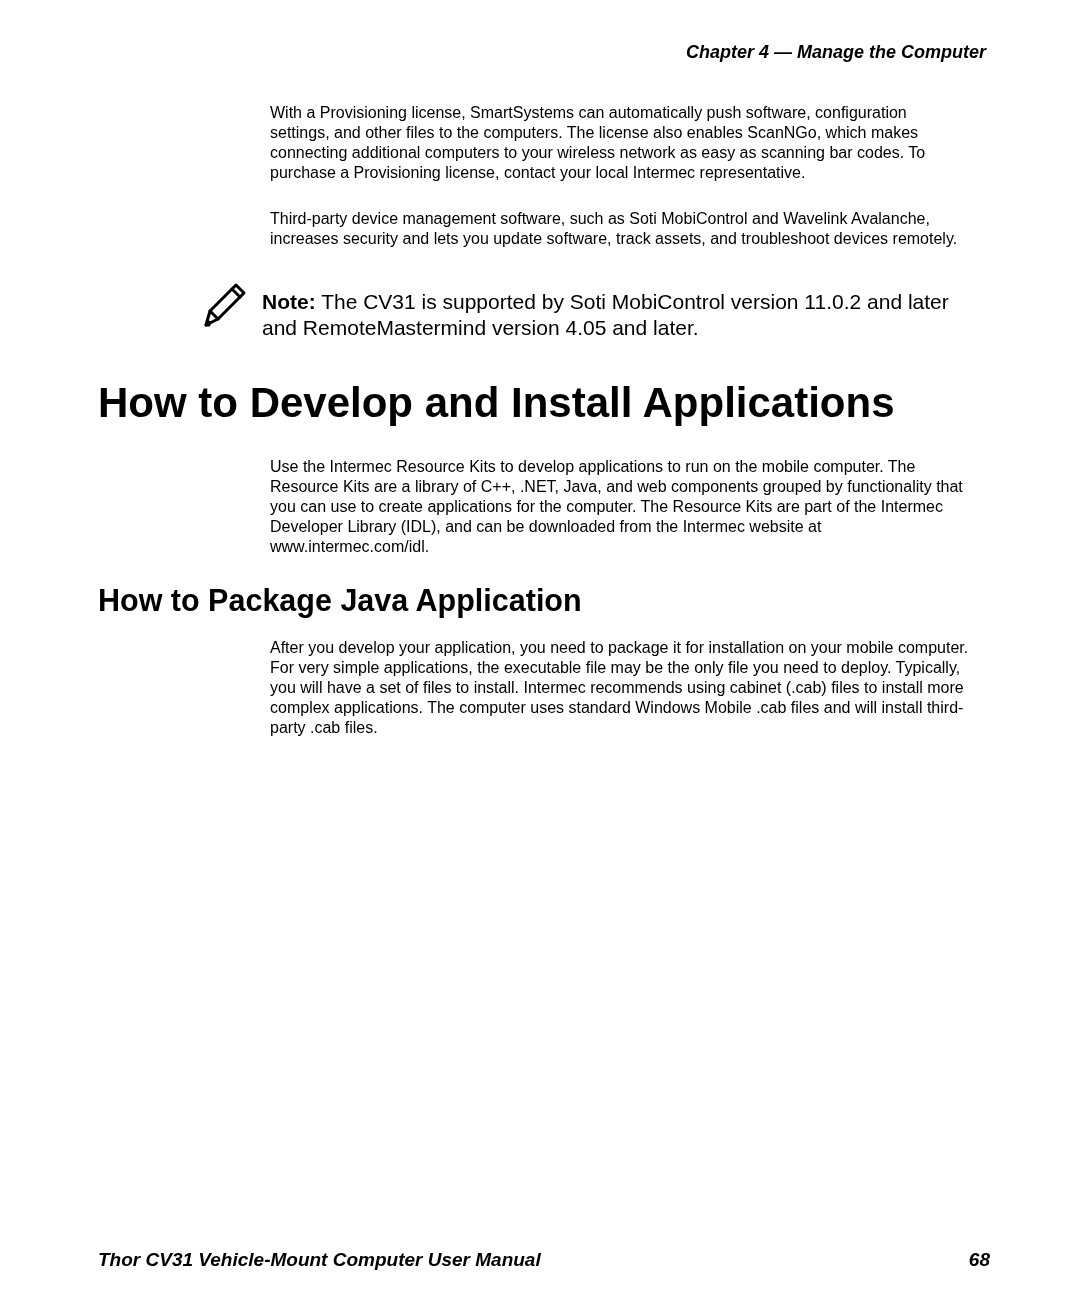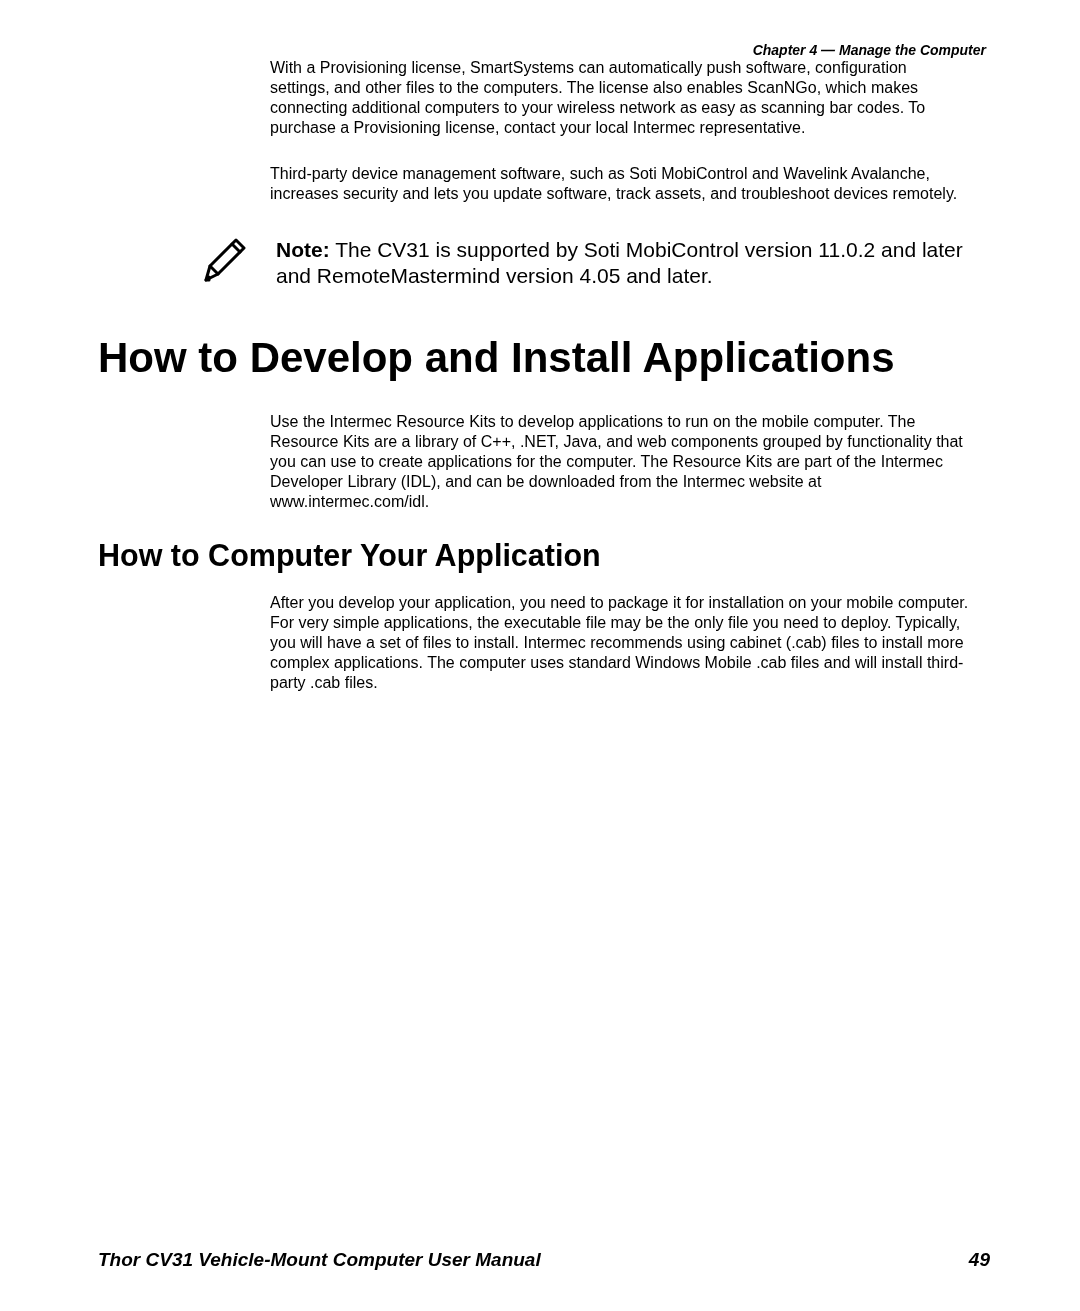--- a/index.html
+++ b/index.html
@@ -15,21 +15,22 @@
       color: #000;
       position: relative;
     }
     .page {
       padding: 42px 90px 0 98px;
     }
     .chapter-header {
       text-align: right;
       font-weight: bold;
       font-style: italic;
-      font-size: 14px;
+      font-size: 18px;
+      margin-bottom: 40px;
       padding-right: 4px;
     }
     .body-text {
       font-size: 16px;
       line-height: 1.25;
       margin-left: 172px;
       margin-right: 20px;
       margin-bottom: 26px;
     }
     .h2 {
@@ -44,25 +45,25 @@
       font-family: Liberation Sans, sans-serif;
       font-weight: bold;
       font-size: 42px;
       line-height: 1.15;
       margin-top: 38px;
       margin-bottom: 30px;
       margin-left: 0;
     }
     .note-block {
       display: flex;
-      align-items: center;
+      align-items: flex-end;
       margin-left: 100px;
       margin-right: 4px;
       margin-bottom: 10px;
-      gap: 28px;
+      gap: 14px;
     }
     .note-icon {
       flex: 0 0 50px;
       margin-top: 2px;
     }
     .note-icon svg {
       width: 50px;
       height: 60px;
     }
     .note-text {
@@ -118,21 +119,21 @@
     </div>
     <p class="note-text">
       <span class="note-label">Note:</span><span> The CV31 is supported by Soti MobiControl version 11.0.2 and later and RemoteMastermind version 4.05 and later.</span>
     </p>
   </div>
 
   <h1 class="h1">How to Develop and Install Applications</h1>
 
   <p class="body-text">Use the Intermec Resource Kits to develop applications to run on the mobile computer. The Resource Kits are a library of C++, .NET, Java, and web components grouped by functionality that you can use to create applications for the computer. The Resource Kits are part of the Intermec Developer Library (IDL), and can be downloaded from the Intermec website at www.intermec.com/idl.</p>
 
-  <h2 class="h2">How to Computer Your Application</h2>
+  <h2 class="h2">How to Package Java Application</h2>
 
   <p class="body-text">After you develop your application, you need to package it for installation on your mobile computer. For very simple applications, the executable file may be the only file you need to deploy. Typically, you will have a set of files to install. Intermec recommends using cabinet (.cab) files to install more complex applications. The computer uses standard Windows Mobile .cab files and will install third-party .cab files.</p>
 </div>
 
 <div class="footer">
   <span class="footer-title">Thor CV31 Vehicle-Mount Computer User Manual</span>
-  <span class="footer-page">49</span>
+  <span class="footer-page">68</span>
 </div>
 
 </body></html>

